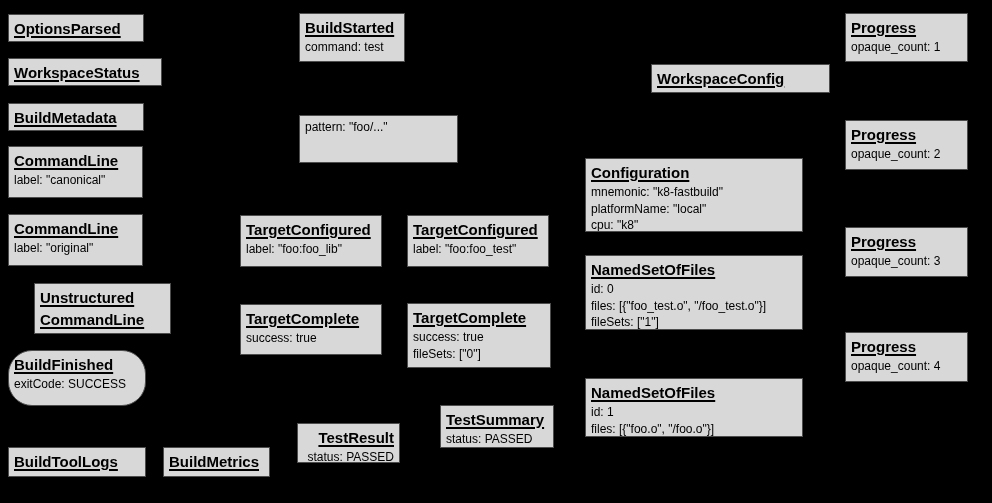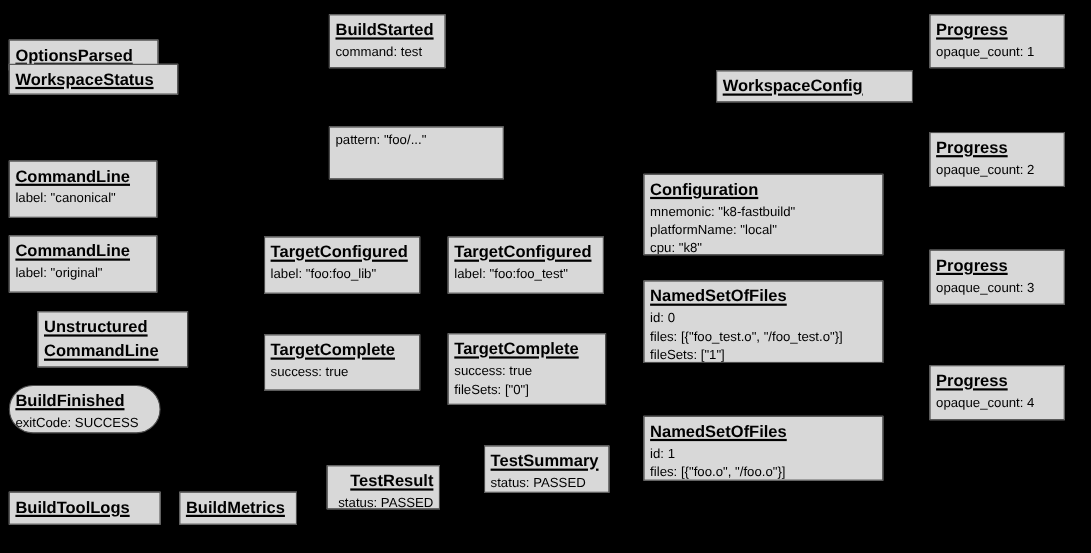--- a/index.html
+++ b/index.html
@@ -36,39 +36,42 @@
   .node-field {
     font-size: 12px;
     line-height: 16.5px;
     white-space: nowrap;
   }
 </style>
 </head>
 <body>
 
 <div id="diagram">
-    <div class="node" style="left: 8px; top: 14px; width: 136px; height: 28px; margin-top: 22px;">
+    <div class="node" style="left: 8px; top: 14px; width: 136px; height: 28px;">
       <div class="node-title">OptionsParsed</div>
     </div>
     <div class="node" style="left: 8px; top: 58px; width: 154px; height: 28px;">
       <div class="node-title">WorkspaceStatus</div>
+    </div>
+    <div class="node" style="left: 8px; top: 103px; width: 136px; height: 28px;">
+      <div class="node-title">BuildMetadata</div>
     </div>
     <div class="node" style="left: 8px; top: 146px; width: 135px; height: 52px;">
       <div class="node-title">CommandLine</div>
       <div class="node-field">label: "canonical"</div>
     </div>
     <div class="node" style="left: 8px; top: 214px; width: 135px; height: 52px;">
       <div class="node-title">CommandLine</div>
       <div class="node-field">label: "original"</div>
     </div>
     <div class="node" style="left: 8px; top: 283px; width: 137px; height: 51px; margin-left: 26px;">
       <div class="node-title">Unstructured</div>
       <div class="node-title">CommandLine</div>
     </div>
-    <div class="node" style="left: 8px; top: 350px; width: 138px; height: 44px; border-radius: 24px;">
+    <div class="node" style="left: 8px; top: 350px; width: 138px; height: 56px; border-radius: 24px;">
       <div class="node-title">BuildFinished</div>
       <div class="node-field">exitCode: SUCCESS</div>
     </div>
     <div class="node" style="left: 8px; top: 447px; width: 138px; height: 30px;">
       <div class="node-title">BuildToolLogs</div>
     </div>
     <div class="node" style="left: 299px; top: 13px; width: 106px; height: 49px;">
       <div class="node-title">BuildStarted</div>
       <div class="node-field">command: test</div>
     </div>

